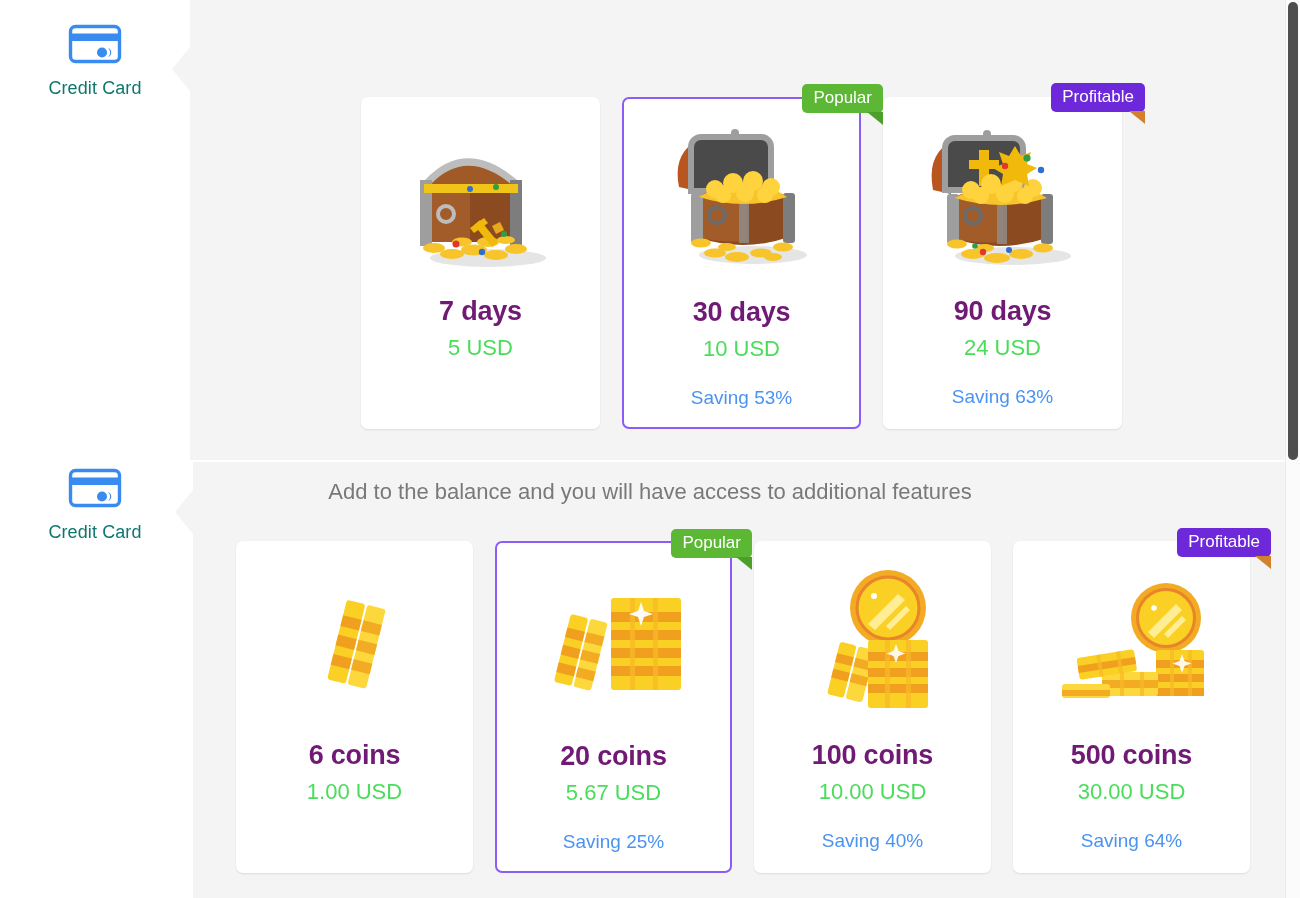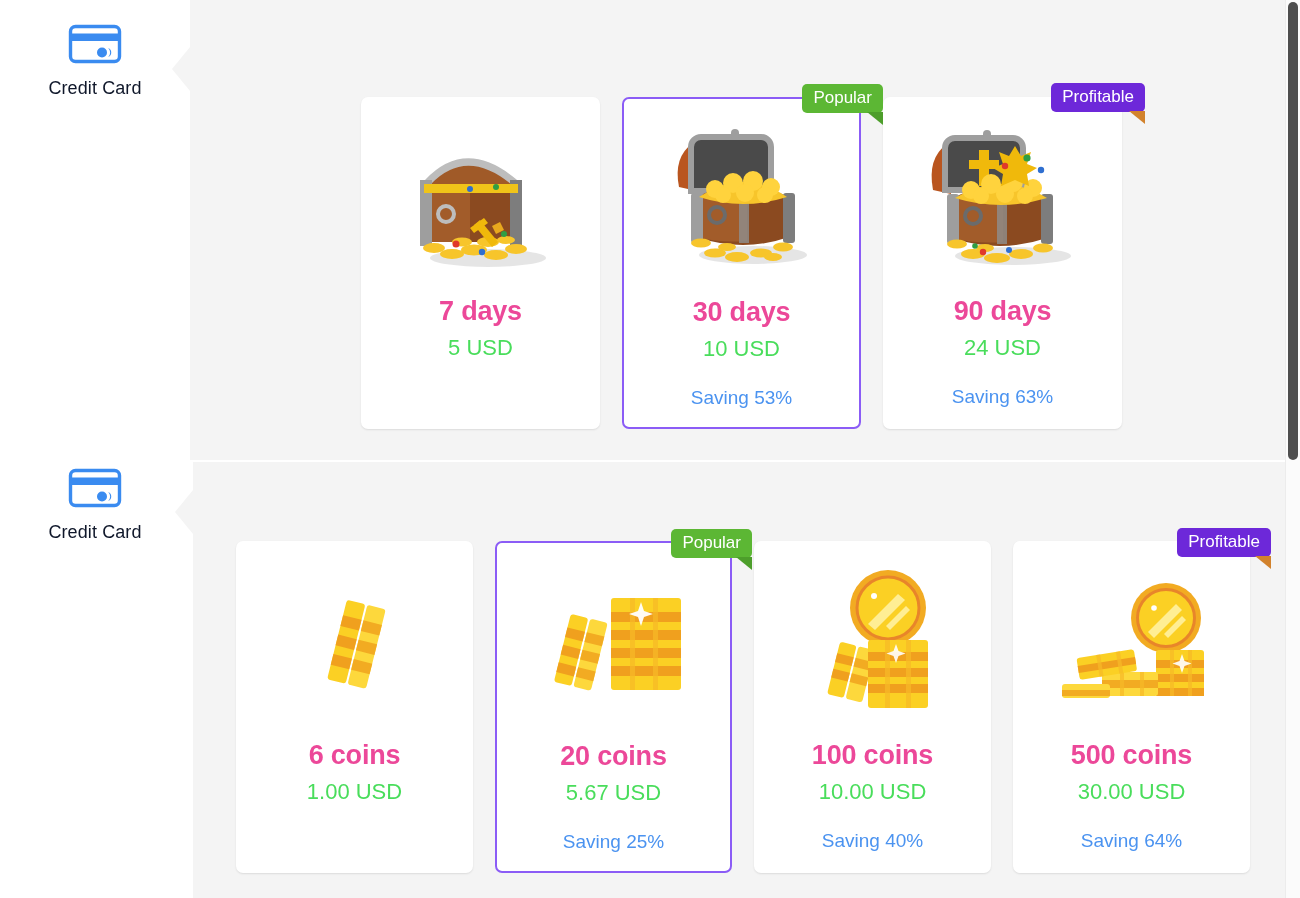--- a/index.html
+++ b/index.html
@@ -40,21 +40,21 @@
     cursor: pointer;
     user-select: none;
   }
   #side-premium { left: 0; top: 24px; }
   #side-balance { left: 0; top: 468px; }
 
   .cc-icon { width: 54px; height: 40px; display: block; }
   .side-label {
     margin-top: 14px;
     font-size: 18px;
-    color: #0f172a;
+    color: #0f766e;
     letter-spacing: .1px;
   }
 
   
   .section-title {
     position: absolute;
     width: 100%;
     text-align: center;
     font-size: 22px;
     color: #797979;
@@ -93,21 +93,21 @@
     display: flex;
     align-items: center;
     justify-content: center;
     padding-top: 8px;
   }
   .card-art svg { display: block; }
 
   .card-title {
     font-size: 27px;
     font-weight: bold;
-    color: #ec4899;
+    color: #701a75;
     letter-spacing: -.2px;
     line-height: 1;
   }
   .card-price {
     margin-top: 10px;
     font-size: 22px;
     color: #49dd5b;
   }
   .card-saving {
     margin-top: 25px;
@@ -187,20 +187,21 @@
       <svg class="cc-icon" viewBox="0 0 54 40" xmlns="http://www.w3.org/2000/svg">
         <rect x="2.5" y="2.5" width="49" height="35" rx="5" ry="5" fill="#ffffff" stroke="#3a8bf0" stroke-width="3.4"></rect>
         <path d="M4 9.5 h46 v7.5 h-46 z" fill="#3a8bf0"></path>
         <circle cx="34" cy="28.5" r="5" fill="#3a8bf0"></circle>
         <path d="M40.2 23.9 a5 5 0 0 1 0 9.2 a6.4 6.4 0 0 0 0 -9.2 z" fill="#3a8bf0"></path>
       </svg>
     </span>
     <span class="side-label">Credit Card</span>
   </div>
 
+  <div class="section-title" id="title-balance">Add to the balance and you will have access to additional features</div>
 
   <div class="card-row" id="row-premium">
 
     <div class="card">
       <div class="card-art">
         <svg width="170" height="160" viewBox="0 0 170 160" xmlns="http://www.w3.org/2000/svg">
           <ellipse cx="92" cy="136" rx="58" ry="9" fill="#000" opacity=".10"></ellipse>
           <path d="M30 62 q40 -44 90 0 z" fill="#8a4c22"></path>
           <path d="M30 62 q40 -44 90 0 v8 h-90 z" fill="#a05a28"></path>
           <path d="M32 60 q38 -40 86 0" fill="none" stroke="#bdbdbd" stroke-width="7" stroke-linecap="round"></path>

